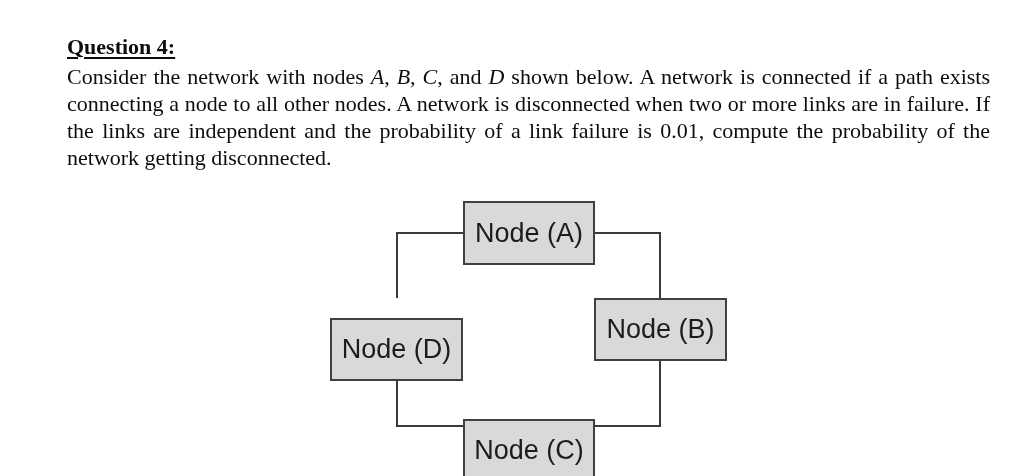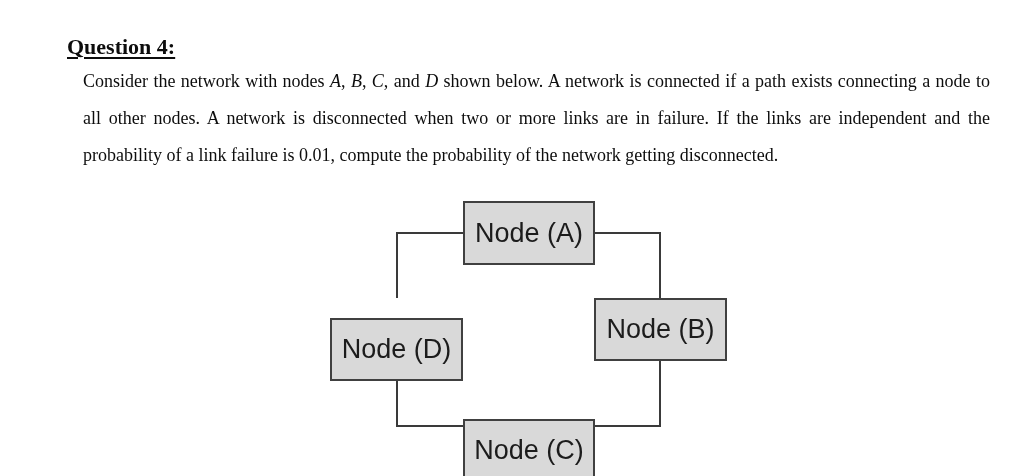--- a/index.html
+++ b/index.html
@@ -33,23 +33,23 @@
   }
   .q-title {
     text-decoration: underline;
     text-decoration-thickness: 2px;
     text-underline-offset: 3px;
   }
   .q-mark {
     white-space: pre;
   }
   .q-body {
-    margin: 2px 0 0 16px;
-    font-size: 18px;
-    line-height: 37px;
+    margin: 2px 0 0 0;
+    font-size: 22px;
+    line-height: 27px;
     text-align: justify;
   }
   .q-body .italic {
     font-style: italic;
   }
   .diagram {
     position: absolute;
     inset: 0;
     font-family: "Liberation Sans", sans-serif;
   }

